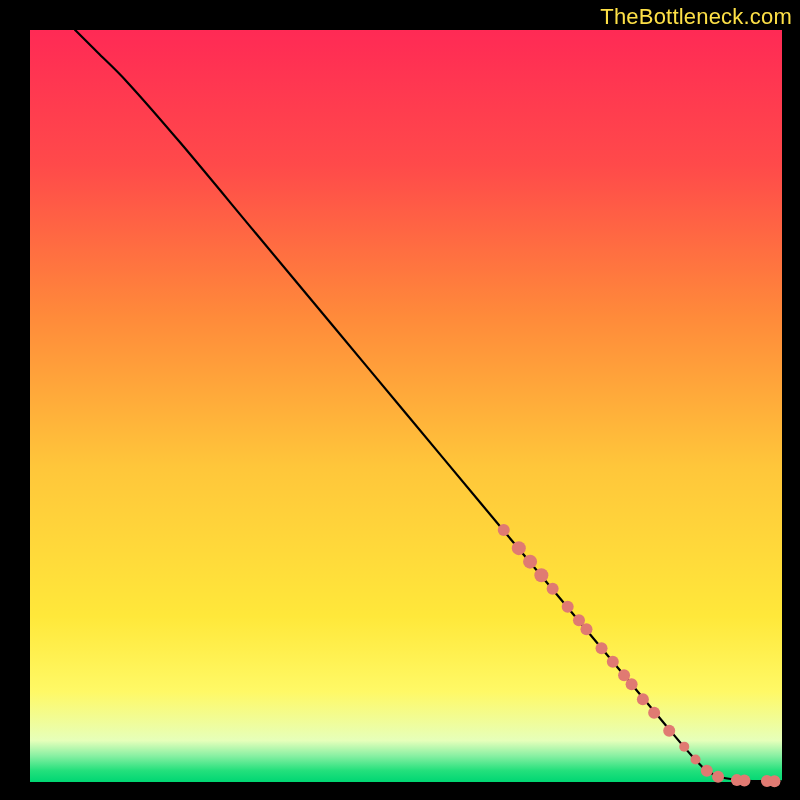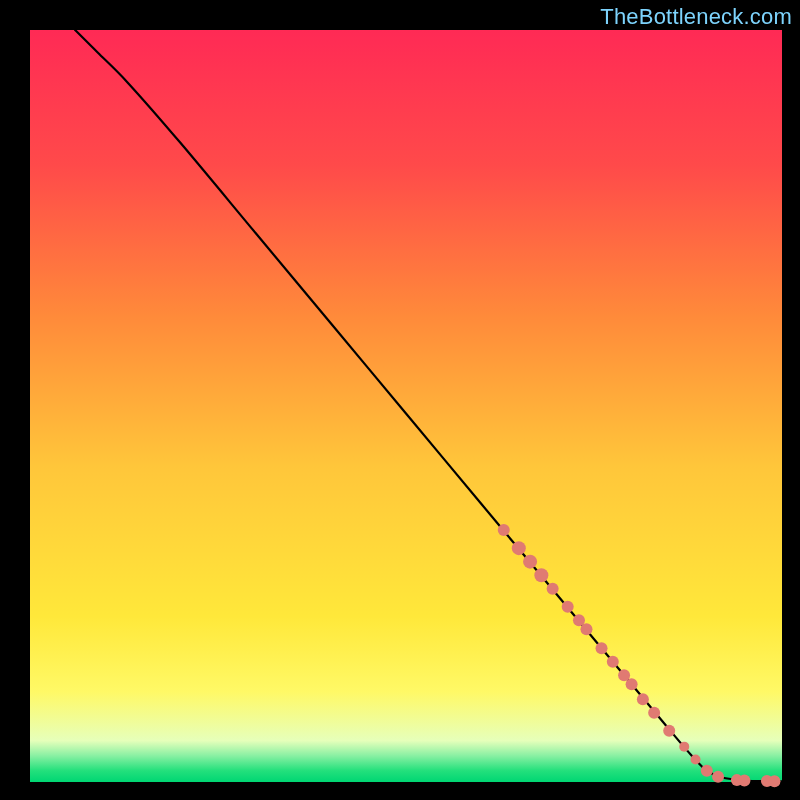--- a/index.html
+++ b/index.html
@@ -13,21 +13,21 @@
   }
   .stage {
     position: relative;
     width: 800px;
     height: 800px;
   }
   .watermark {
     position: absolute;
     top: 4px;
     right: 8px;
-    color: #7dd3fc;
+    color: #fde047;
     font-size: 22px;
     font-weight: 500;
     letter-spacing: 0.2px;
     user-select: none;
   }
   svg {
     display: block;
   }
 </style>
 </head>

